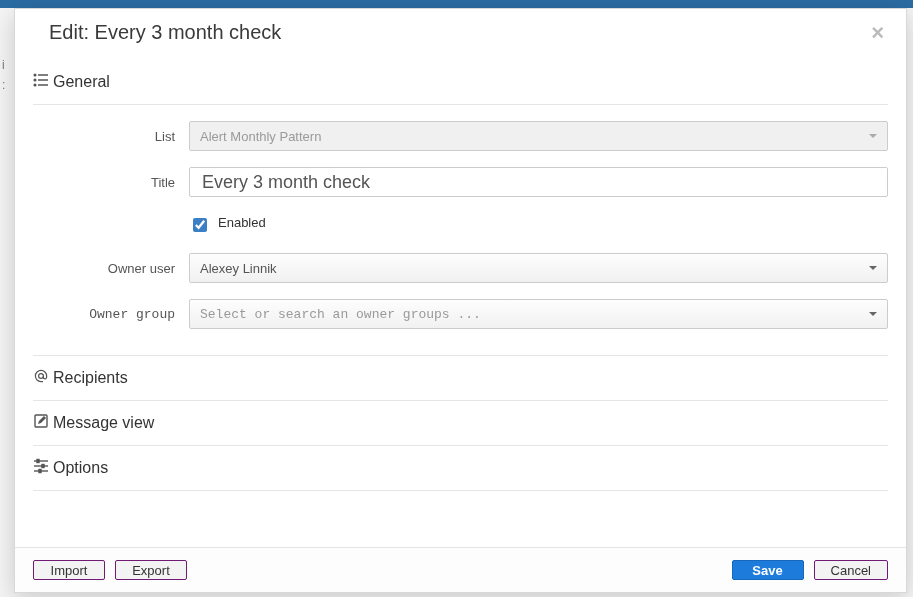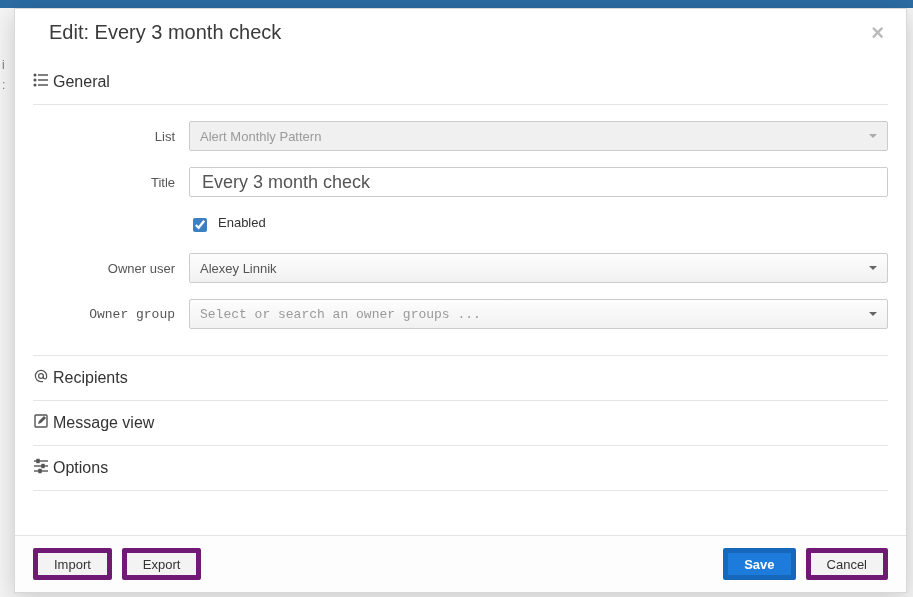--- a/index.html
+++ b/index.html
@@ -163,24 +163,24 @@
     flex: 0 0 auto;
     border-top: 1px solid #e5e5e5;
     padding: 12px 18px;
     display: flex;
     align-items: center;
     gap: 10px;
     background: #fdfdfd;
   }
   .footer-spacer { flex: 1 1 auto; }
   .btn {
-    height: 32px;
+    height: 20px;
     min-width: 72px;
     padding: 0 16px;
-    border: 5px solid #701a75;
+    border: 1px solid #701a75;
     border-radius: 2px;
     background: #f3f3f3;
     color: #333;
     font-size: 13px;
     cursor: pointer;
   }
   .btn.primary {
     background: #1d7bdc;
     border-color: #1668bd;
     color: #fff;

